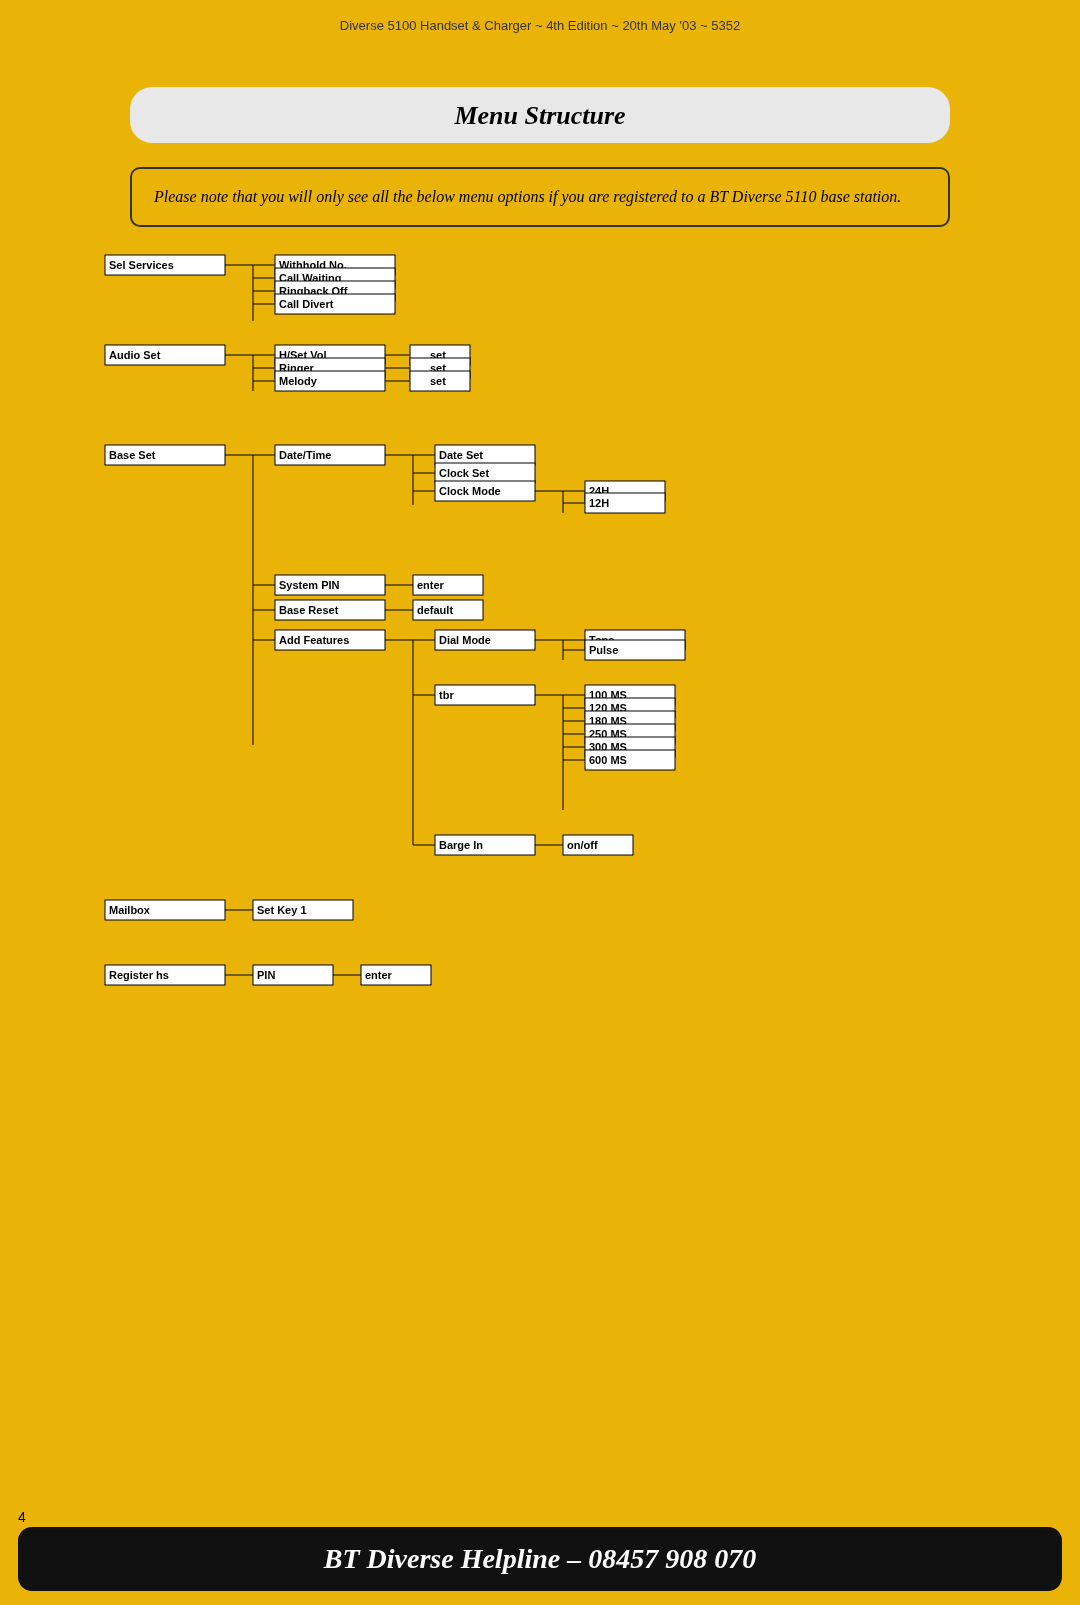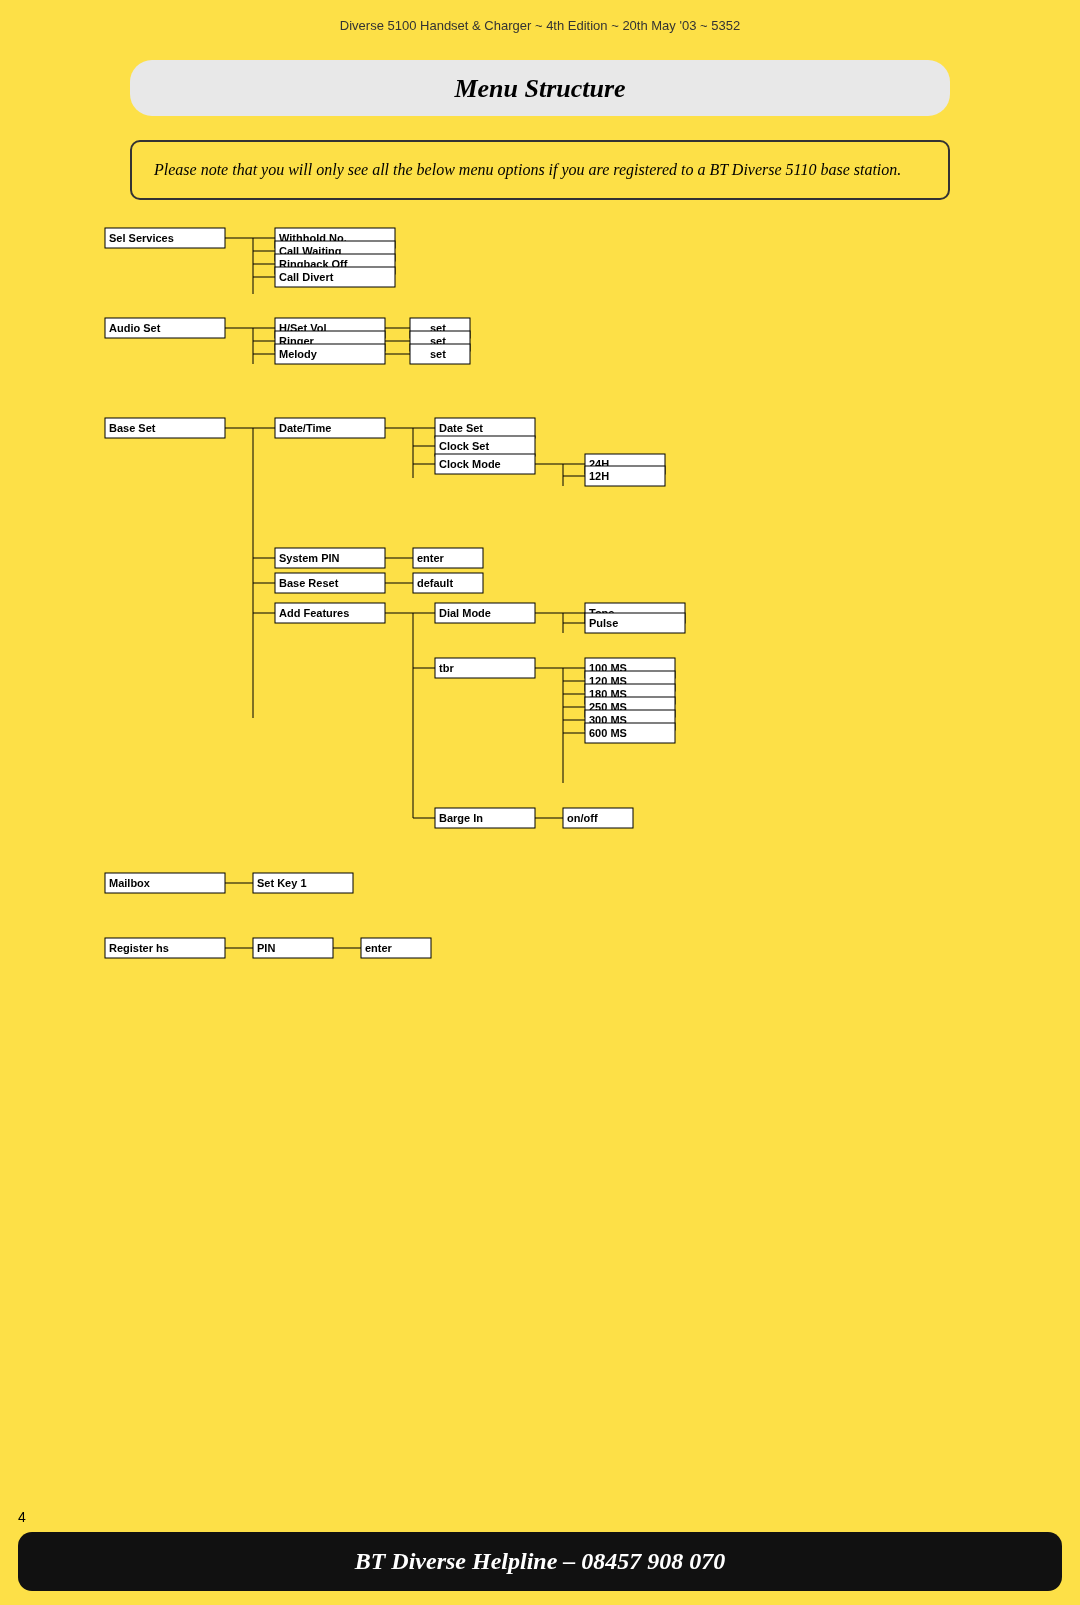--- a/index.html
+++ b/index.html
@@ -7,40 +7,40 @@
       font-family: Arial, sans-serif;
       background: #fff;
       width: 1080px;
       min-height: 1605px;
       position: relative;
       font-size: 14px;
     }
     .page-wrapper {
       width: 1080px;
       min-height: 1605px;
-      background: #fde047;
+      background: #eab308;
       position: relative;
       padding: 0;
     }
     .header-text {
       text-align: center;
       font-size: 13px;
       padding: 18px 0 10px 0;
       color: #333;
     }
     .page-number {
       position: absolute;
       left: 18px;
       bottom: 80px;
       font-size: 14px;
     }
     .title-box {
       background: #e8e8e8;
       border-radius: 22px;
-      margin: 17px auto 24px auto;
+      margin: 44px auto 24px auto;
       width: 820px;
       text-align: center;
       padding: 14px 0 12px 0;
     }
     .title-box h1 {
       font-size: 26px;
       font-style: italic;
       font-weight: bold;
       font-family: Georgia, serif;
     }
@@ -65,21 +65,21 @@
       left: 0;
       right: 0;
       background: #111;
       border-radius: 14px;
       margin: 0 18px 14px 18px;
       padding: 16px 0;
       text-align: center;
     }
     .footer-bar span {
       color: #fff;
-      font-size: 24px;
+      font-size: 28px;
       font-style: italic;
       font-weight: bold;
       font-family: Georgia, serif;
     }
 
     
     .svg-diagram {
       display: block;
       margin: 0 auto;
     }

